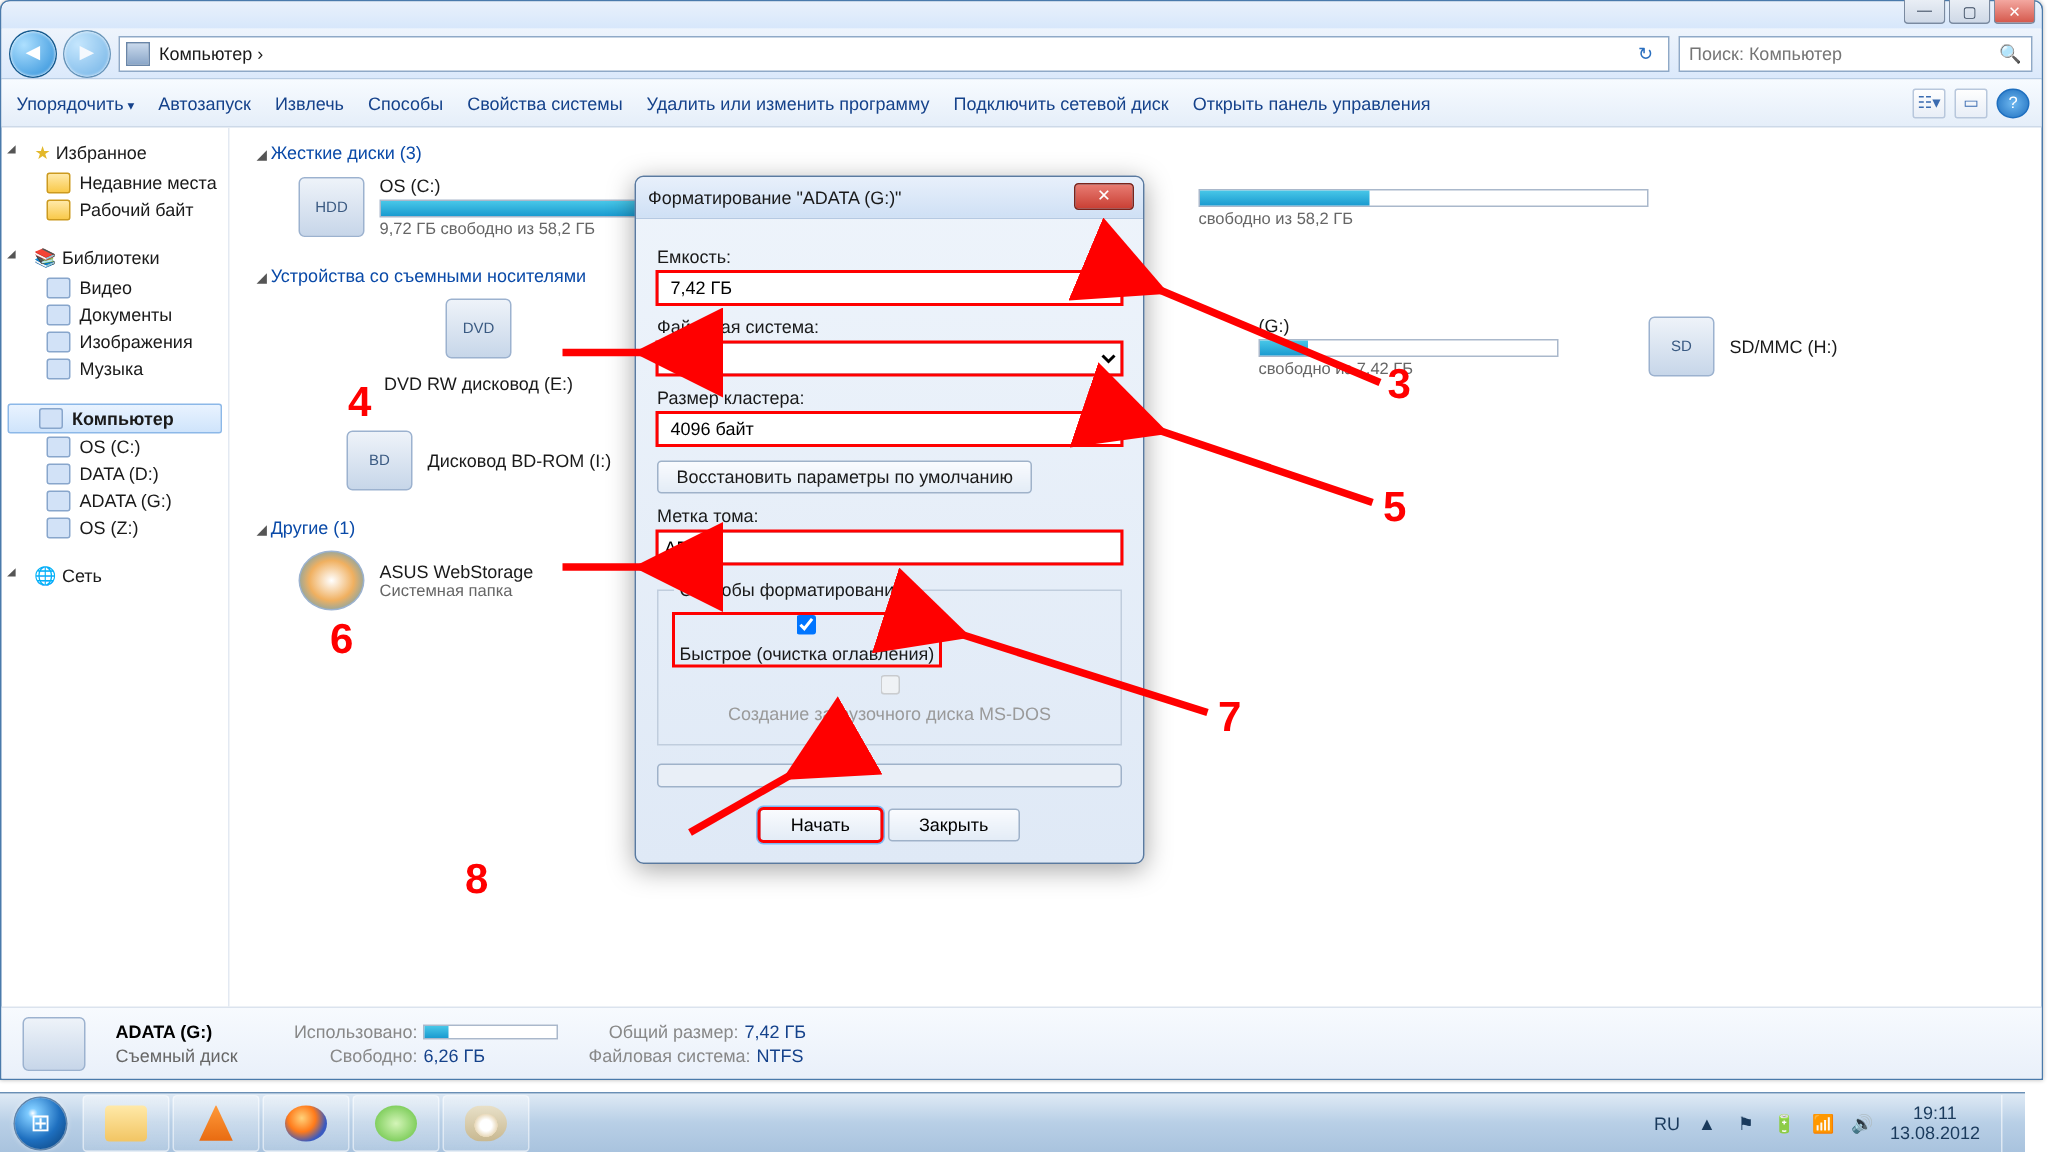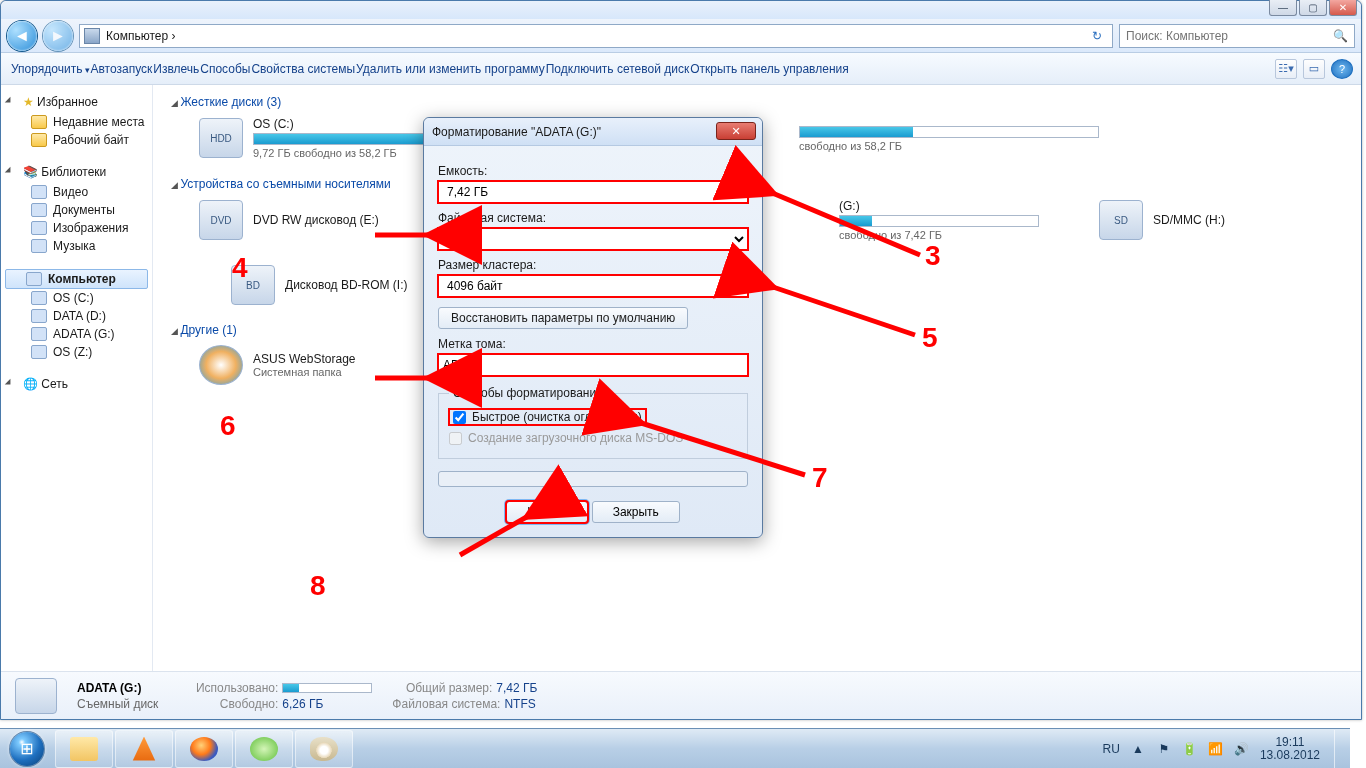--- a/index.html
+++ b/index.html
@@ -16,21 +16,21 @@
 .navbtn { width: 30px; height: 30px; border-radius: 50%; background: radial-gradient(circle at 30% 30%, #aee0ff, #2a8dd8); box-shadow: inset 0 0 2px #fff, 0 0 0 1px #155a8e; cursor: pointer; display:flex; align-items:center; justify-content:center; color:#fff; font-size:16px;}
 .navbtn.fwd { opacity:.6; }
 .addrbar { flex: 1; height: 24px; background: #fff; border: 1px solid #8fa9c7; display: flex; align-items: center; padding: 0 4px; gap: 6px; }
 .addrbar .icon { width: 16px; height: 16px; background: linear-gradient(#c9d9ec,#8aa6c8); border: 1px solid #6a86a8; }
 .addrbar .crumbs { flex:1; color:#1a1a1a; }
 .addrbar .refresh { width:22px; text-align:center; color:#2a6fbf; cursor:pointer; }
 .searchbox { width: 236px; height: 24px; border: 1px solid #8fa9c7; background: #fff; display:flex; align-items:center; padding: 0 6px; }
 .searchbox input { border:none; outline:none; width:100%; color:#7f1d1d; }
 .searchbox .sicon { color:#3a78c9; margin-left:4px; }
 
-.toolbar { height: 32px; background: linear-gradient(#f7fbff,#e5eef9); border-bottom: 1px solid #cdd9e8; display:flex; align-items:center; padding: 0 10px; gap: 1px; position:relative; }
+.toolbar { height: 32px; background: linear-gradient(#f7fbff,#e5eef9); border-bottom: 1px solid #cdd9e8; display:flex; align-items:center; padding: 0 10px; gap: 16px; position:relative; }
 .toolbar .item { color: #15428b; cursor: pointer; white-space:nowrap; }
 .toolbar .item.drop::after { content: " ▾"; font-size: 9px; }
 .toolbar .right { position:absolute; right:8px; display:flex; gap:6px; align-items:center; }
 .toolbar .right .ib { width:22px; height:20px; border:1px solid #b8c7dc; background:linear-gradient(#fefefe,#e8eef7); border-radius:2px; cursor:pointer; display:flex; align-items:center; justify-content:center; color:#3a6bb0; font-size:11px;}
 
 .body { position:absolute; top: 84px; left:0; right:0; bottom: 48px; display:flex; }
 .sidebar { width: 152px; border-right: 1px solid #e3e9f2; padding: 8px 0; overflow:hidden; }
 .sidebar .grp { margin-bottom: 14px; }
 .sidebar .hdr { padding: 2px 8px 4px 22px; font-weight: normal; color:#1a1a1a; position:relative; }
 .sidebar .hdr::before { content:''; position:absolute; left:6px; top:4px; width:0; height:0; border-left:4px solid #555; border-top:4px solid transparent; border-bottom:4px solid transparent; transform:rotate(45deg);}
@@ -63,21 +63,21 @@
 
 .dialog { position:absolute; left: 423px; top: 117px; width: 340px; background: linear-gradient(#eef4fb,#dfe9f6); border:1px solid #5a7aa0; border-radius: 6px; box-shadow: 0 4px 18px rgba(0,0,0,.35); z-index: 50; }
 .dialog .dt { height: 28px; background: linear-gradient(#e8f0fb,#cfe0f5); border-bottom: 1px solid #b5c9e2; border-radius:6px 6px 0 0; display:flex; align-items:center; padding: 0 8px; color:#1a1a1a; position:relative; }
 .dialog .dt .x { position:absolute; right:6px; top:4px; width:40px; height:18px; background: linear-gradient(#e87c72,#c93f34); border:1px solid #7a241c; border-radius:3px; color:#fff; text-align:center; line-height:16px; cursor:pointer; font-size:11px; }
 .dialog .db { padding: 10px 14px 14px; }
 .dialog label { display:block; color:#1a1a1a; margin: 8px 0 3px; }
 .dialog select, .dialog input[type=text] { width:100%; height:22px; border:1px solid #8a9db6; background:#fff; padding: 0 4px; font-size:12px; }
 .dialog .restore { margin-top:10px; height:22px; padding: 0 12px; background: linear-gradient(#f9fbfe,#e3ecf6); border:1px solid #9fb2c9; border-radius:3px; cursor:pointer; color:#1a1a1a; }
 .dialog fieldset { margin-top: 10px; border:1px solid #c0cddd; padding: 6px 10px 10px; }
 .dialog fieldset legend { padding: 0 4px; color:#1a1a1a; }
-.dialog .chk { display:flex; align-items:center; gap:6px; margin:3px 0; color:#1a1a1a; }
+.dialog .chk { display:flex; align-items:center; gap:6px; margin:3px 0; color:#1a1a1a;flex-direction:column; }
 .dialog .chk.disabled { color:#9a9a9a; }
 .dialog .progress { margin-top:12px; height:16px; border:1px solid #9fb2c9; background: #e9eff7; border-radius:3px; }
 .dialog .dbtns { display:flex; justify-content:center; gap:4px; margin-top:14px; }
 .dialog .dbtns button { height:22px; padding: 0 20px; background: linear-gradient(#f9fbfe,#e3ecf6); border:1px solid #9fb2c9; border-radius:3px; cursor:pointer; }
 .dialog .dbtns button.primary { box-shadow: 0 0 0 2px #7db8f4; }
 
 .hl-red { outline: 2px solid #ff0000; outline-offset: -1px; }
 
 
 .anno { position:absolute; z-index: 100; pointer-events:none; }
@@ -217,21 +217,21 @@
                 </div>
               <div class="sub">свободно из 58,2 ГБ</div>
             </div>
           </div>
         </div>
       </div>
 
       <div class="section">
         <div class="sh">Устройства со съемными носителями</div>
         <div class="items">
-          <div class="drive" style="width:240px;">
+          <div class="drive" style="width:240px;flex-direction:column;">
             <div class="dic">DVD</div>
             <div class="info">
                 <div class="name">DVD RW дисковод (E:)</div>
               </div>
           </div>
           <div class="drive" style="width:200px; margin-left:340px;">
             <div class="info">
               <div class="name">(G:)</div>
               <div class="bar">
                   <div class="fill" style="width:16%"></div>

